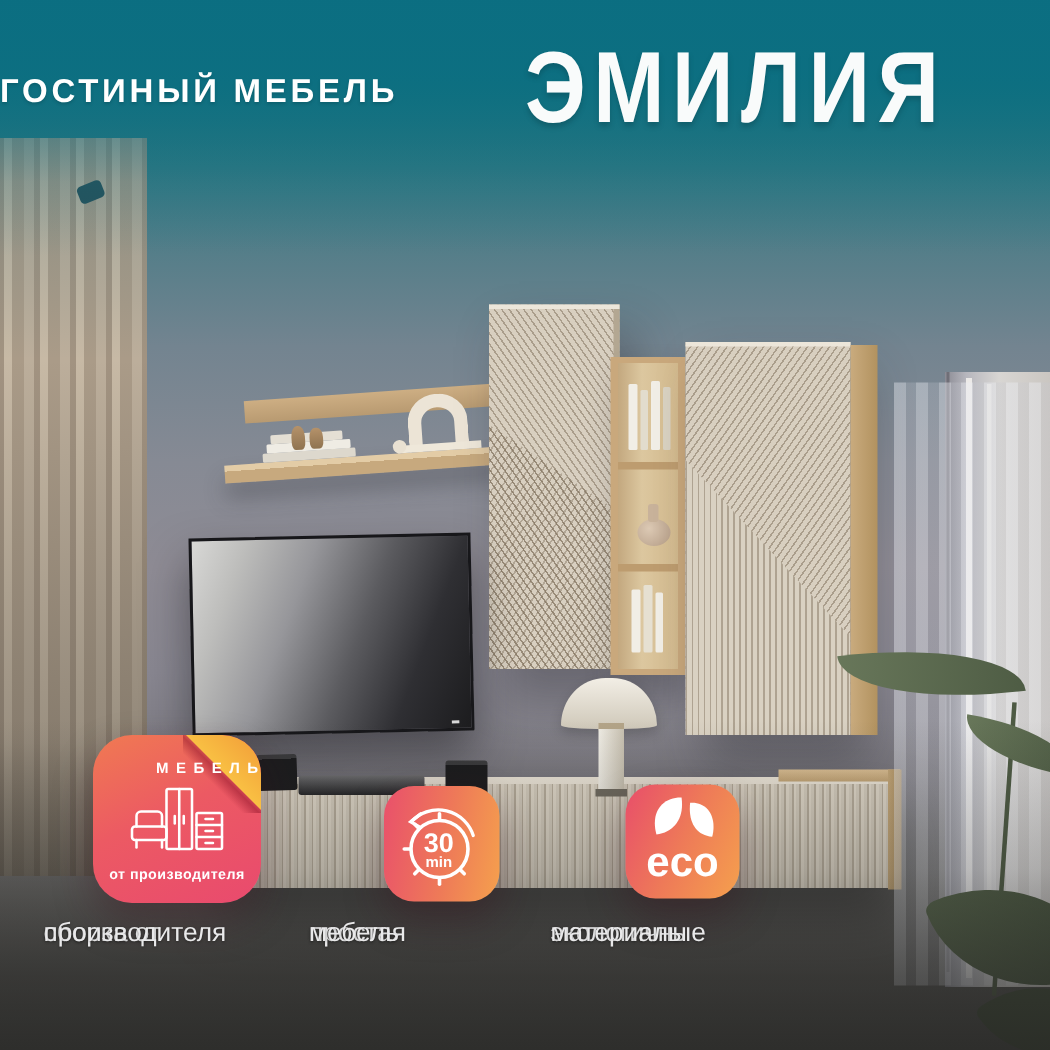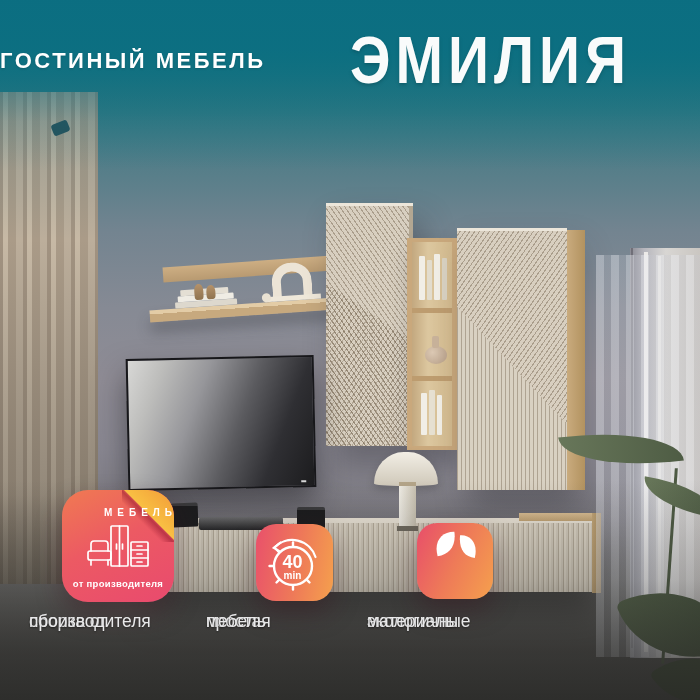--- a/index.html
+++ b/index.html
@@ -258,29 +258,30 @@
       <circle cx="27" cy="33" r="19"></circle>
       <line x1="27" y1="9.5" x2="27" y2="13.5"></line>
       <line x1="27" y1="52.5" x2="27" y2="56.5"></line>
       <line x1="3.5" y1="33" x2="7.5" y2="33"></line>
       <line x1="10.5" y1="16.5" x2="13.3" y2="19.3"></line>
       <line x1="10.5" y1="49.5" x2="13.3" y2="46.7"></line>
       <line x1="43.5" y1="49.5" x2="40.7" y2="46.7"></line>
       <path d="M49.5 24 A 24.5 24.5 0 0 0 8.5 14.5" stroke-width="2.2"></path>
       <polyline points="14.5,9.5 7.8,14.9 14.2,18.6" stroke-width="2.2"></polyline>
     </svg>
-    <div class="t20">40</div>
+    <div class="t20">30</div>
     <div class="tmin">min</div>
   </div>
 
   <div class="badge badge3">
     <svg width="44" height="34" viewBox="0 0 44 34" fill="#ffffff">
       <path d="M2 24 C 0 8, 10 0, 22 2 C 22 16, 14 24, 2 24 Z" transform="rotate(-8 12 13)"></path>
       <path d="M42 26 C 44 12, 36 3, 25 5 C 25 18, 31 26, 42 26 Z" transform="rotate(6 33 15)"></path>
     </svg>
+    <div class="eco">eco</div>
   </div>
 
   <div class="caption cap1">
     <span>сборка от</span>
     <span>производителя</span>
   </div>
   <div class="caption cap2">
     <span>простая</span>
     <span>мебель</span>
   </div>

